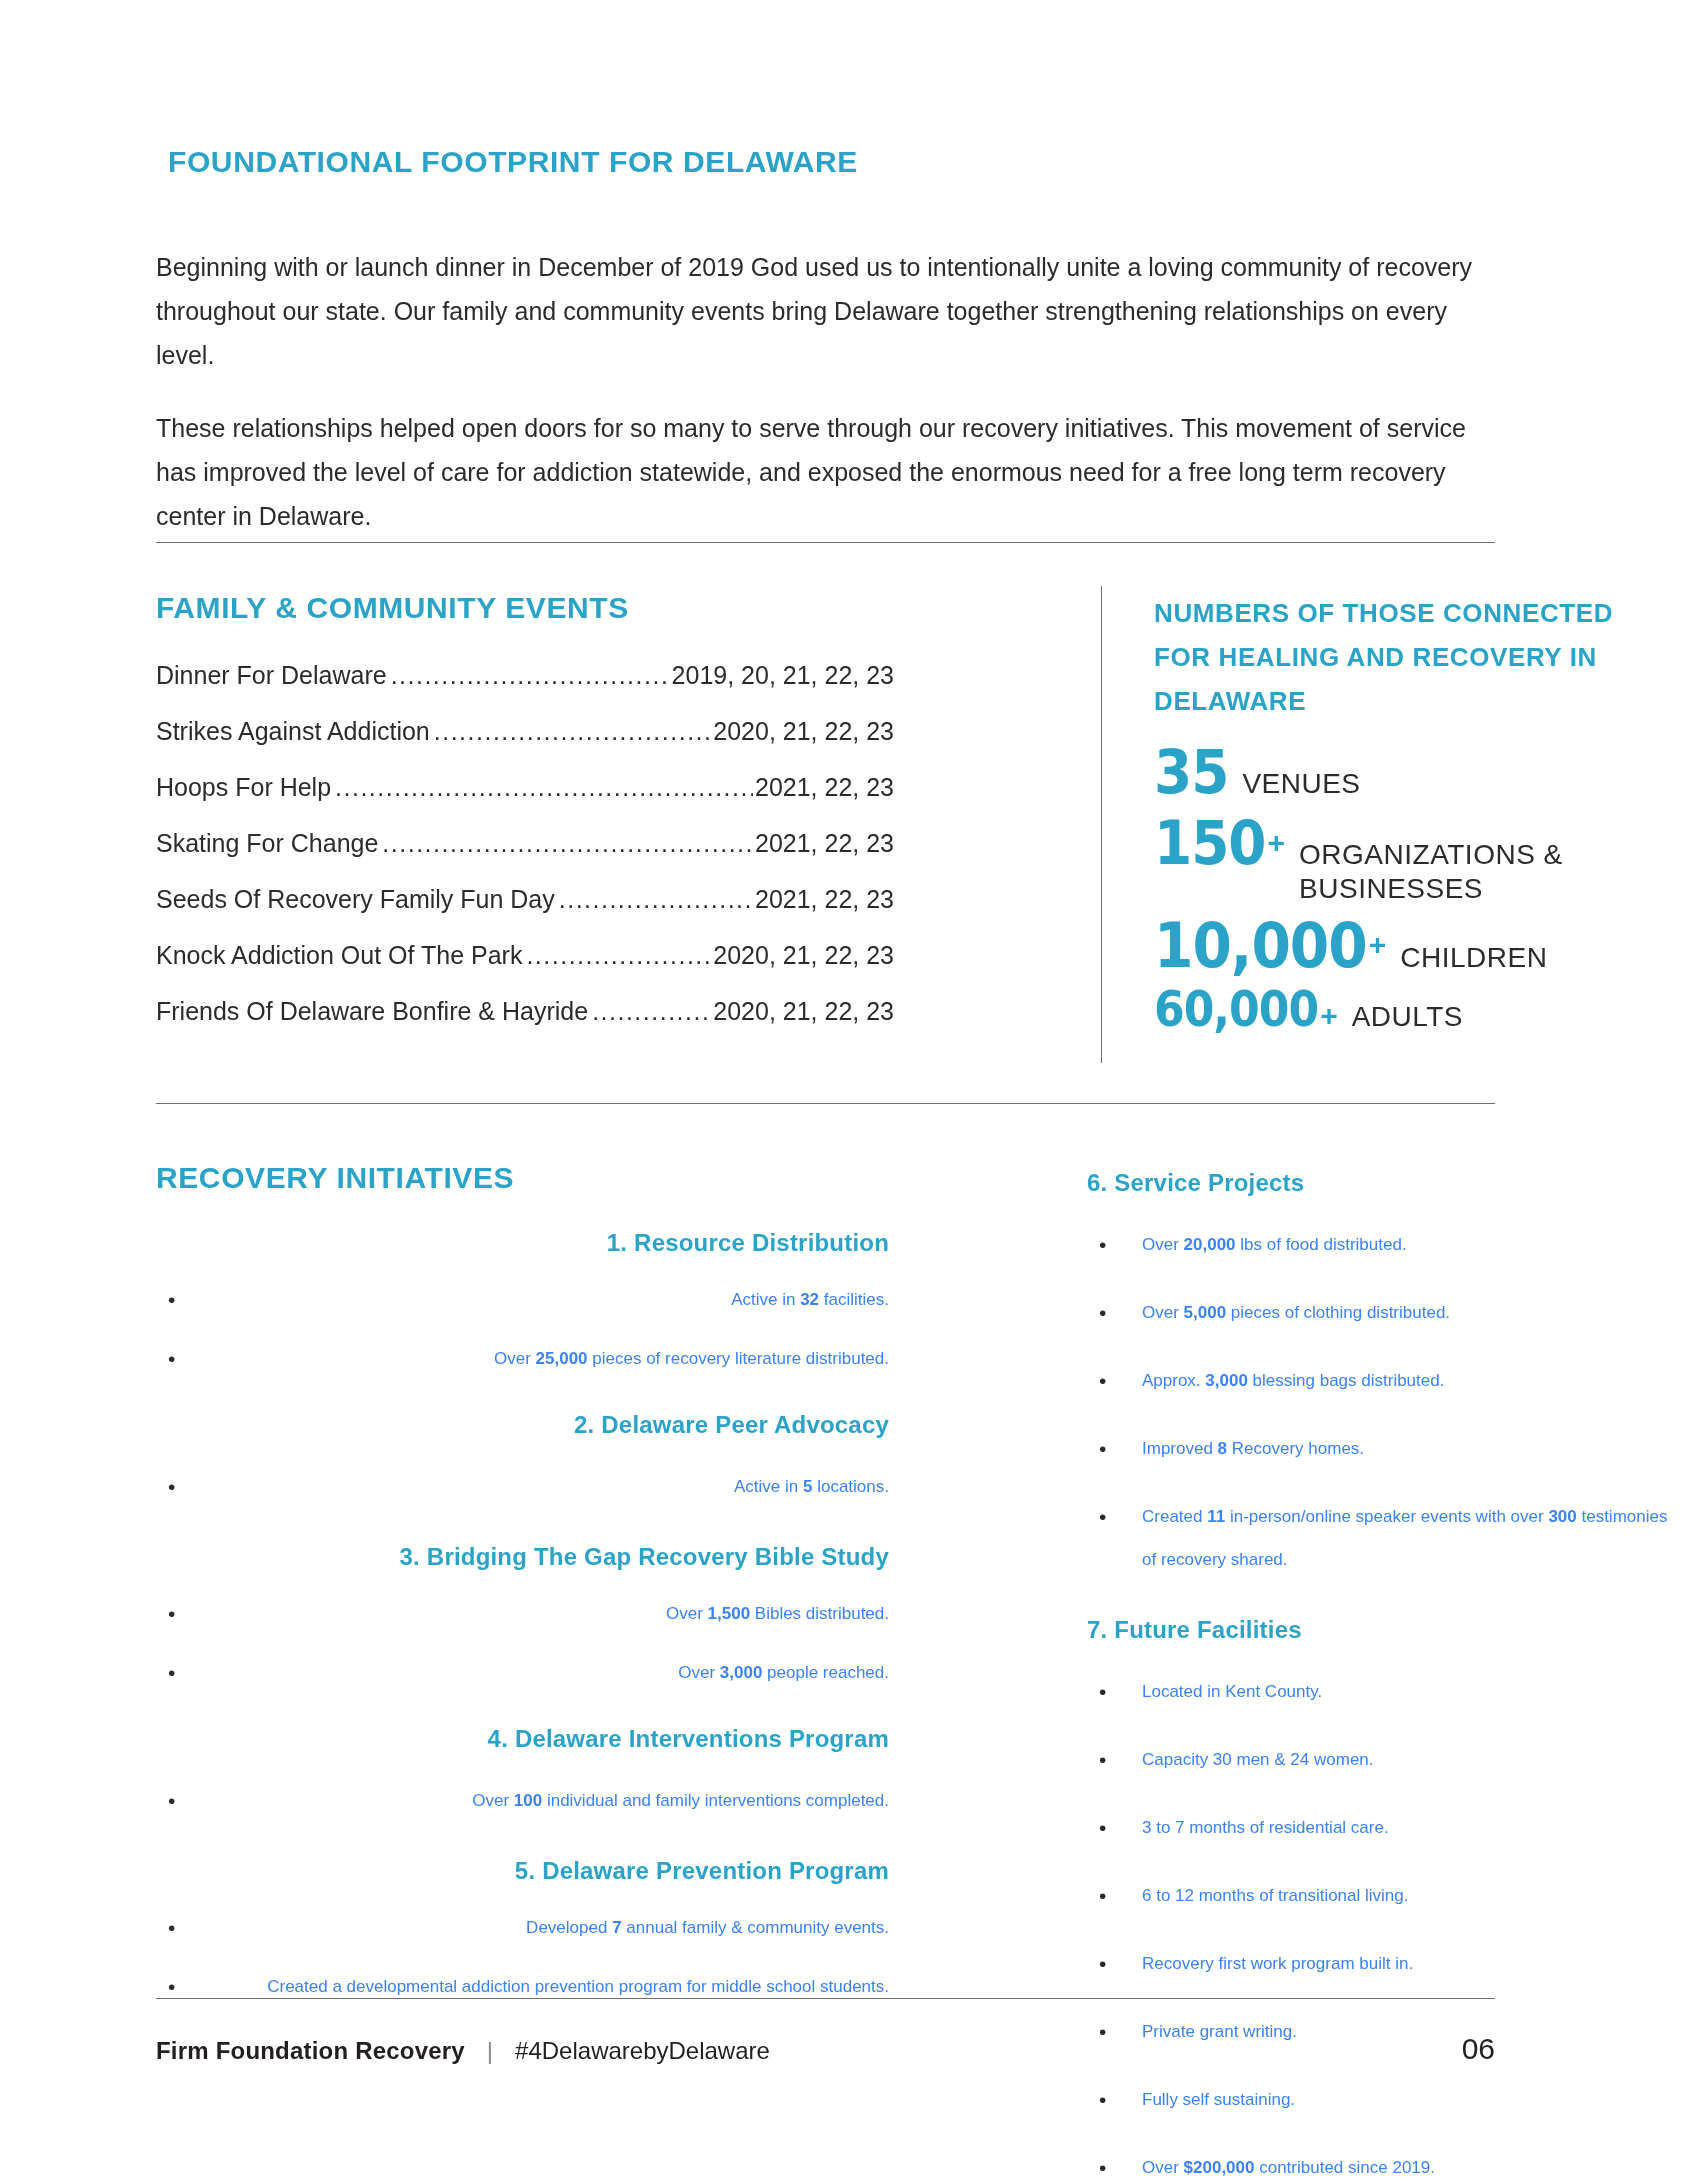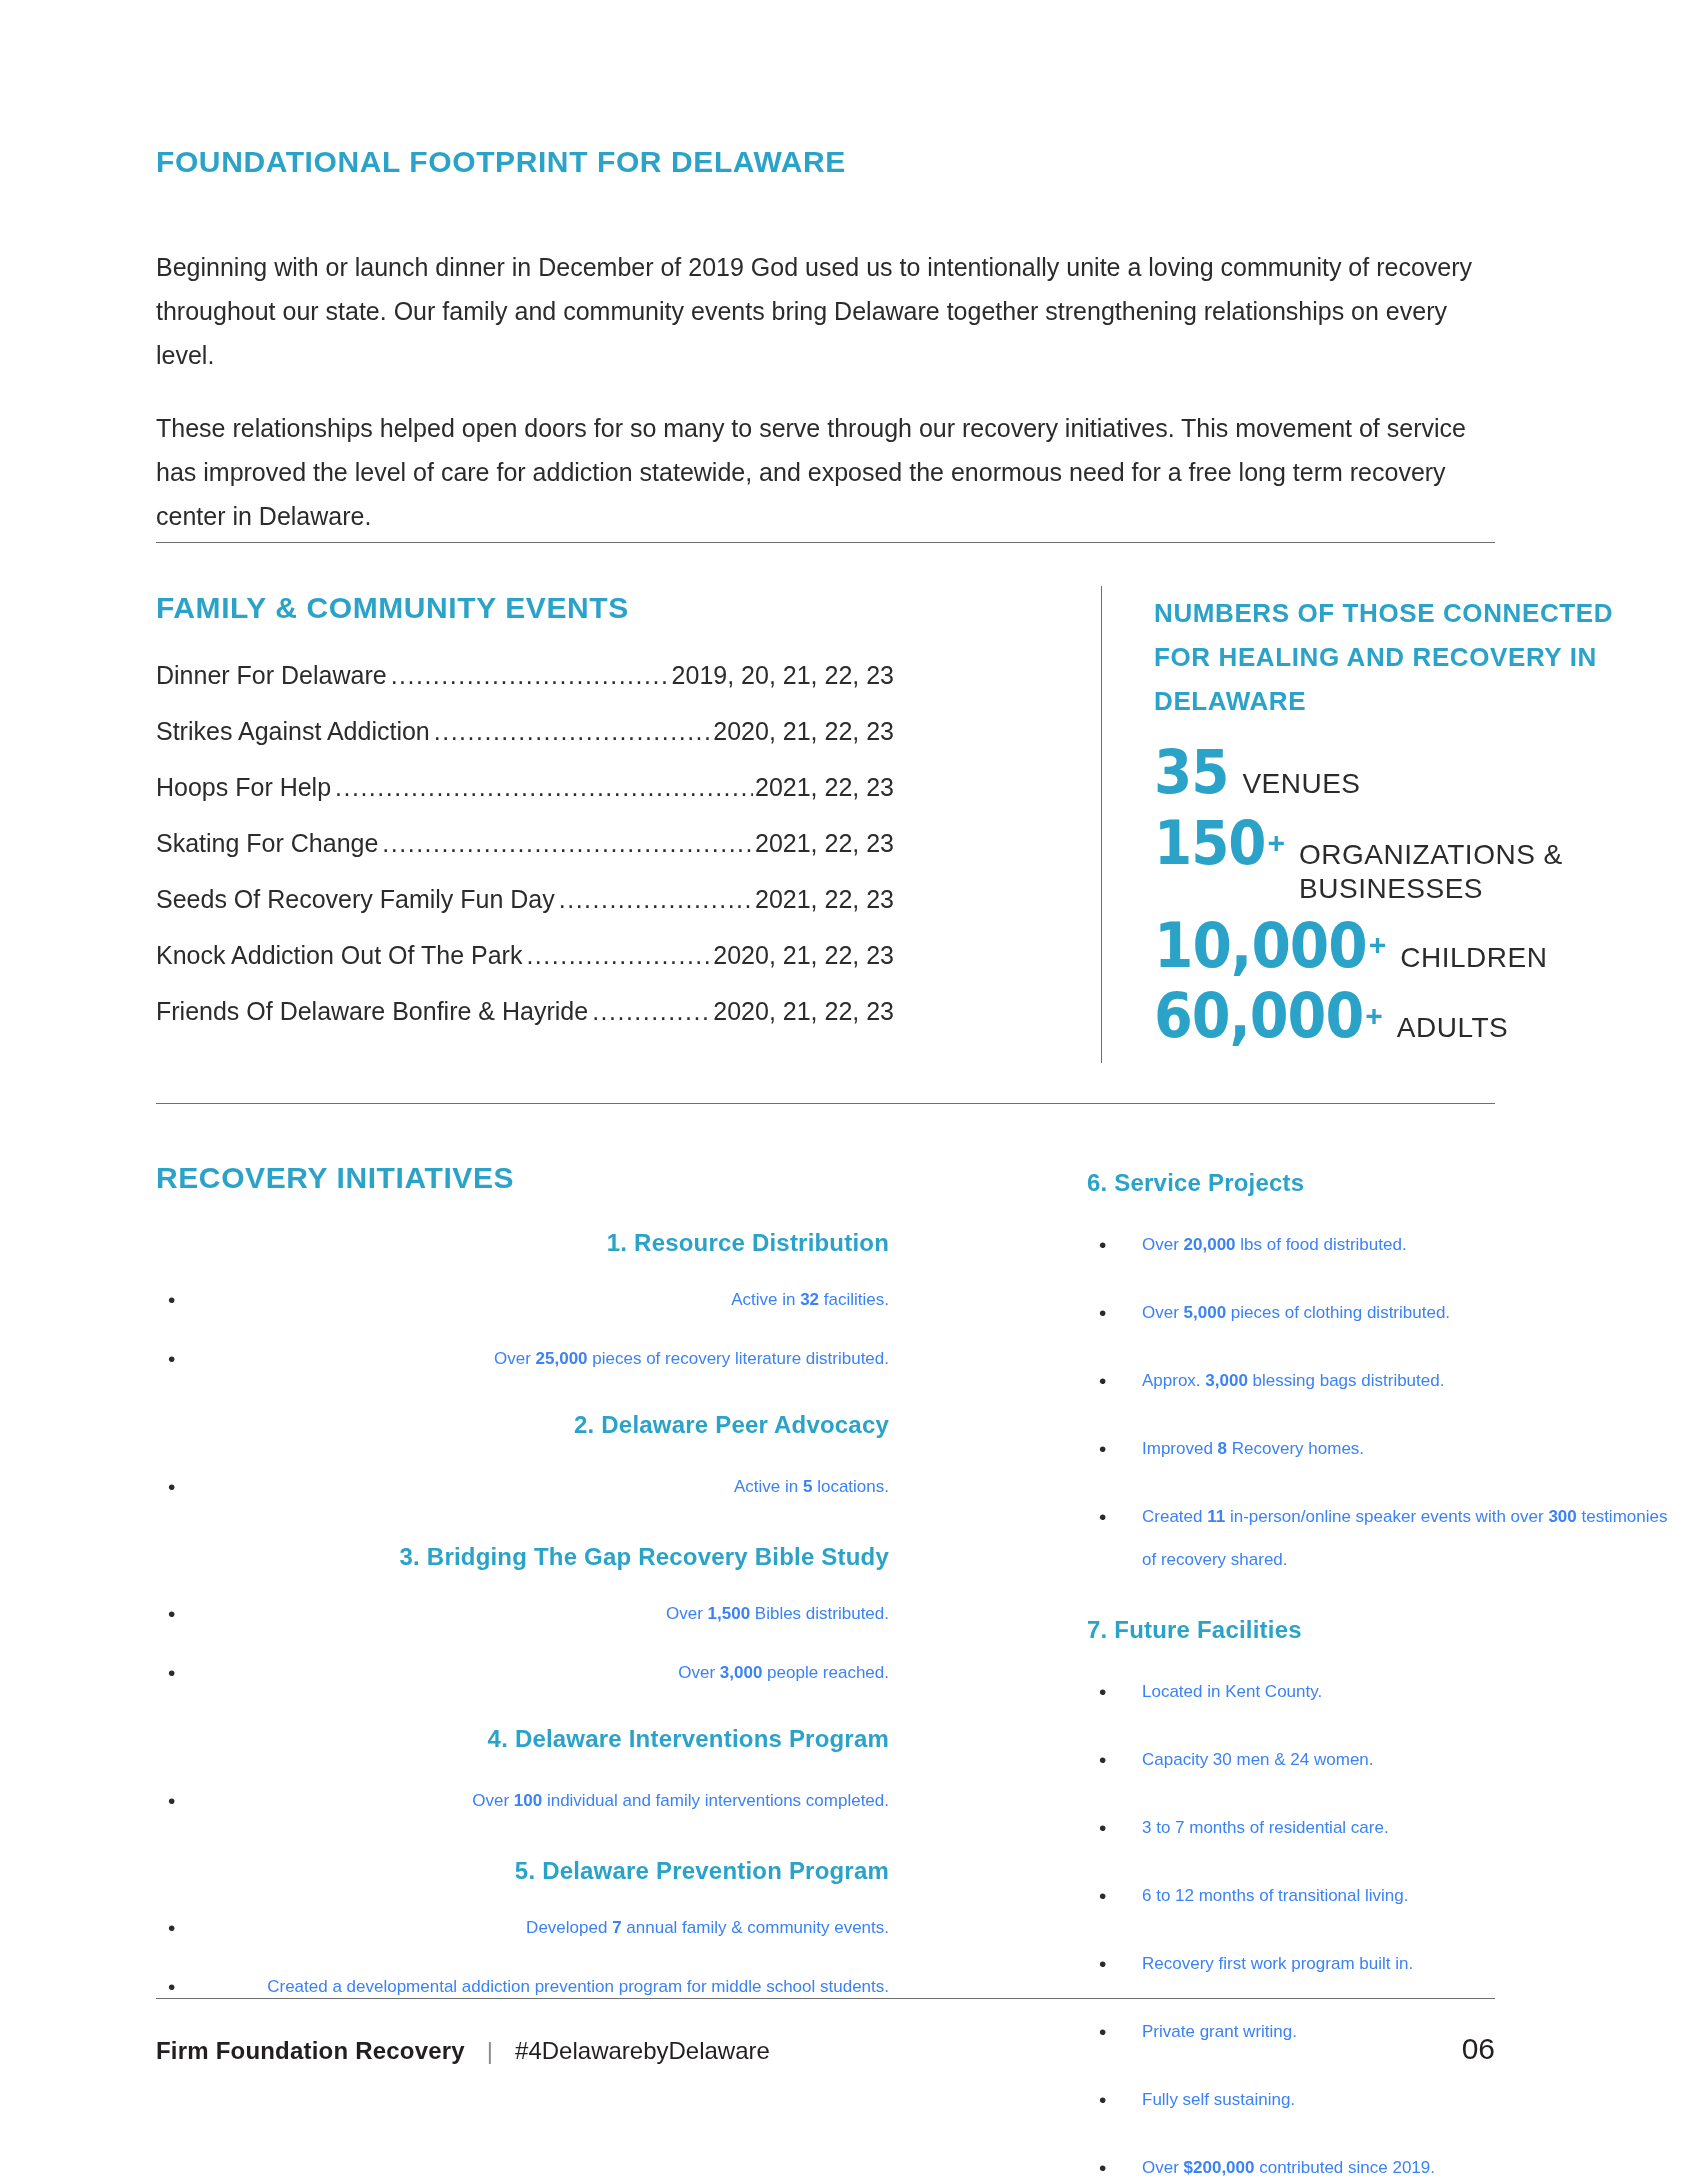--- a/index.html
+++ b/index.html
@@ -36,21 +36,21 @@
     font-weight: bold;
     letter-spacing: 0.6px;
     font-size: 30px;
     line-height: 1.15;
     text-transform: uppercase;
     margin: 0;
   }
   #main-title {
     position: absolute;
     top: 145px;
-    left: 0;
+    left: 12px;
     font-size: 30px;
   }
 
   
   .intro {
     position: absolute;
     left: 0;
     width: 1339px;
     font-size: 25px;
     line-height: 44px;
@@ -151,21 +151,21 @@
     color: #2b2b2b;
     font-weight: 300;
     font-size: 28px;
     line-height: 34px;
     margin-left: 14px;
     letter-spacing: 0.5px;
   }
   #stat-0 .stat-num { font-size: 61px; }
   #stat-1 .stat-num { font-size: 61px; }
   #stat-2 .stat-num { font-size: 63px; }
-  #stat-3 .stat-num { font-size: 62px; }
+  #stat-3 .stat-num { font-size: 49px; }
   #stat-0 { margin-top: 10px; }
   #stat-1 { margin-top: 10px; }
   #stat-2 { margin-top: 8px; }
   #stat-3 { margin-top: 8px; }
 
   
   #initiatives-head {
     position: absolute;
     left: 0;
     top: 1161px;

